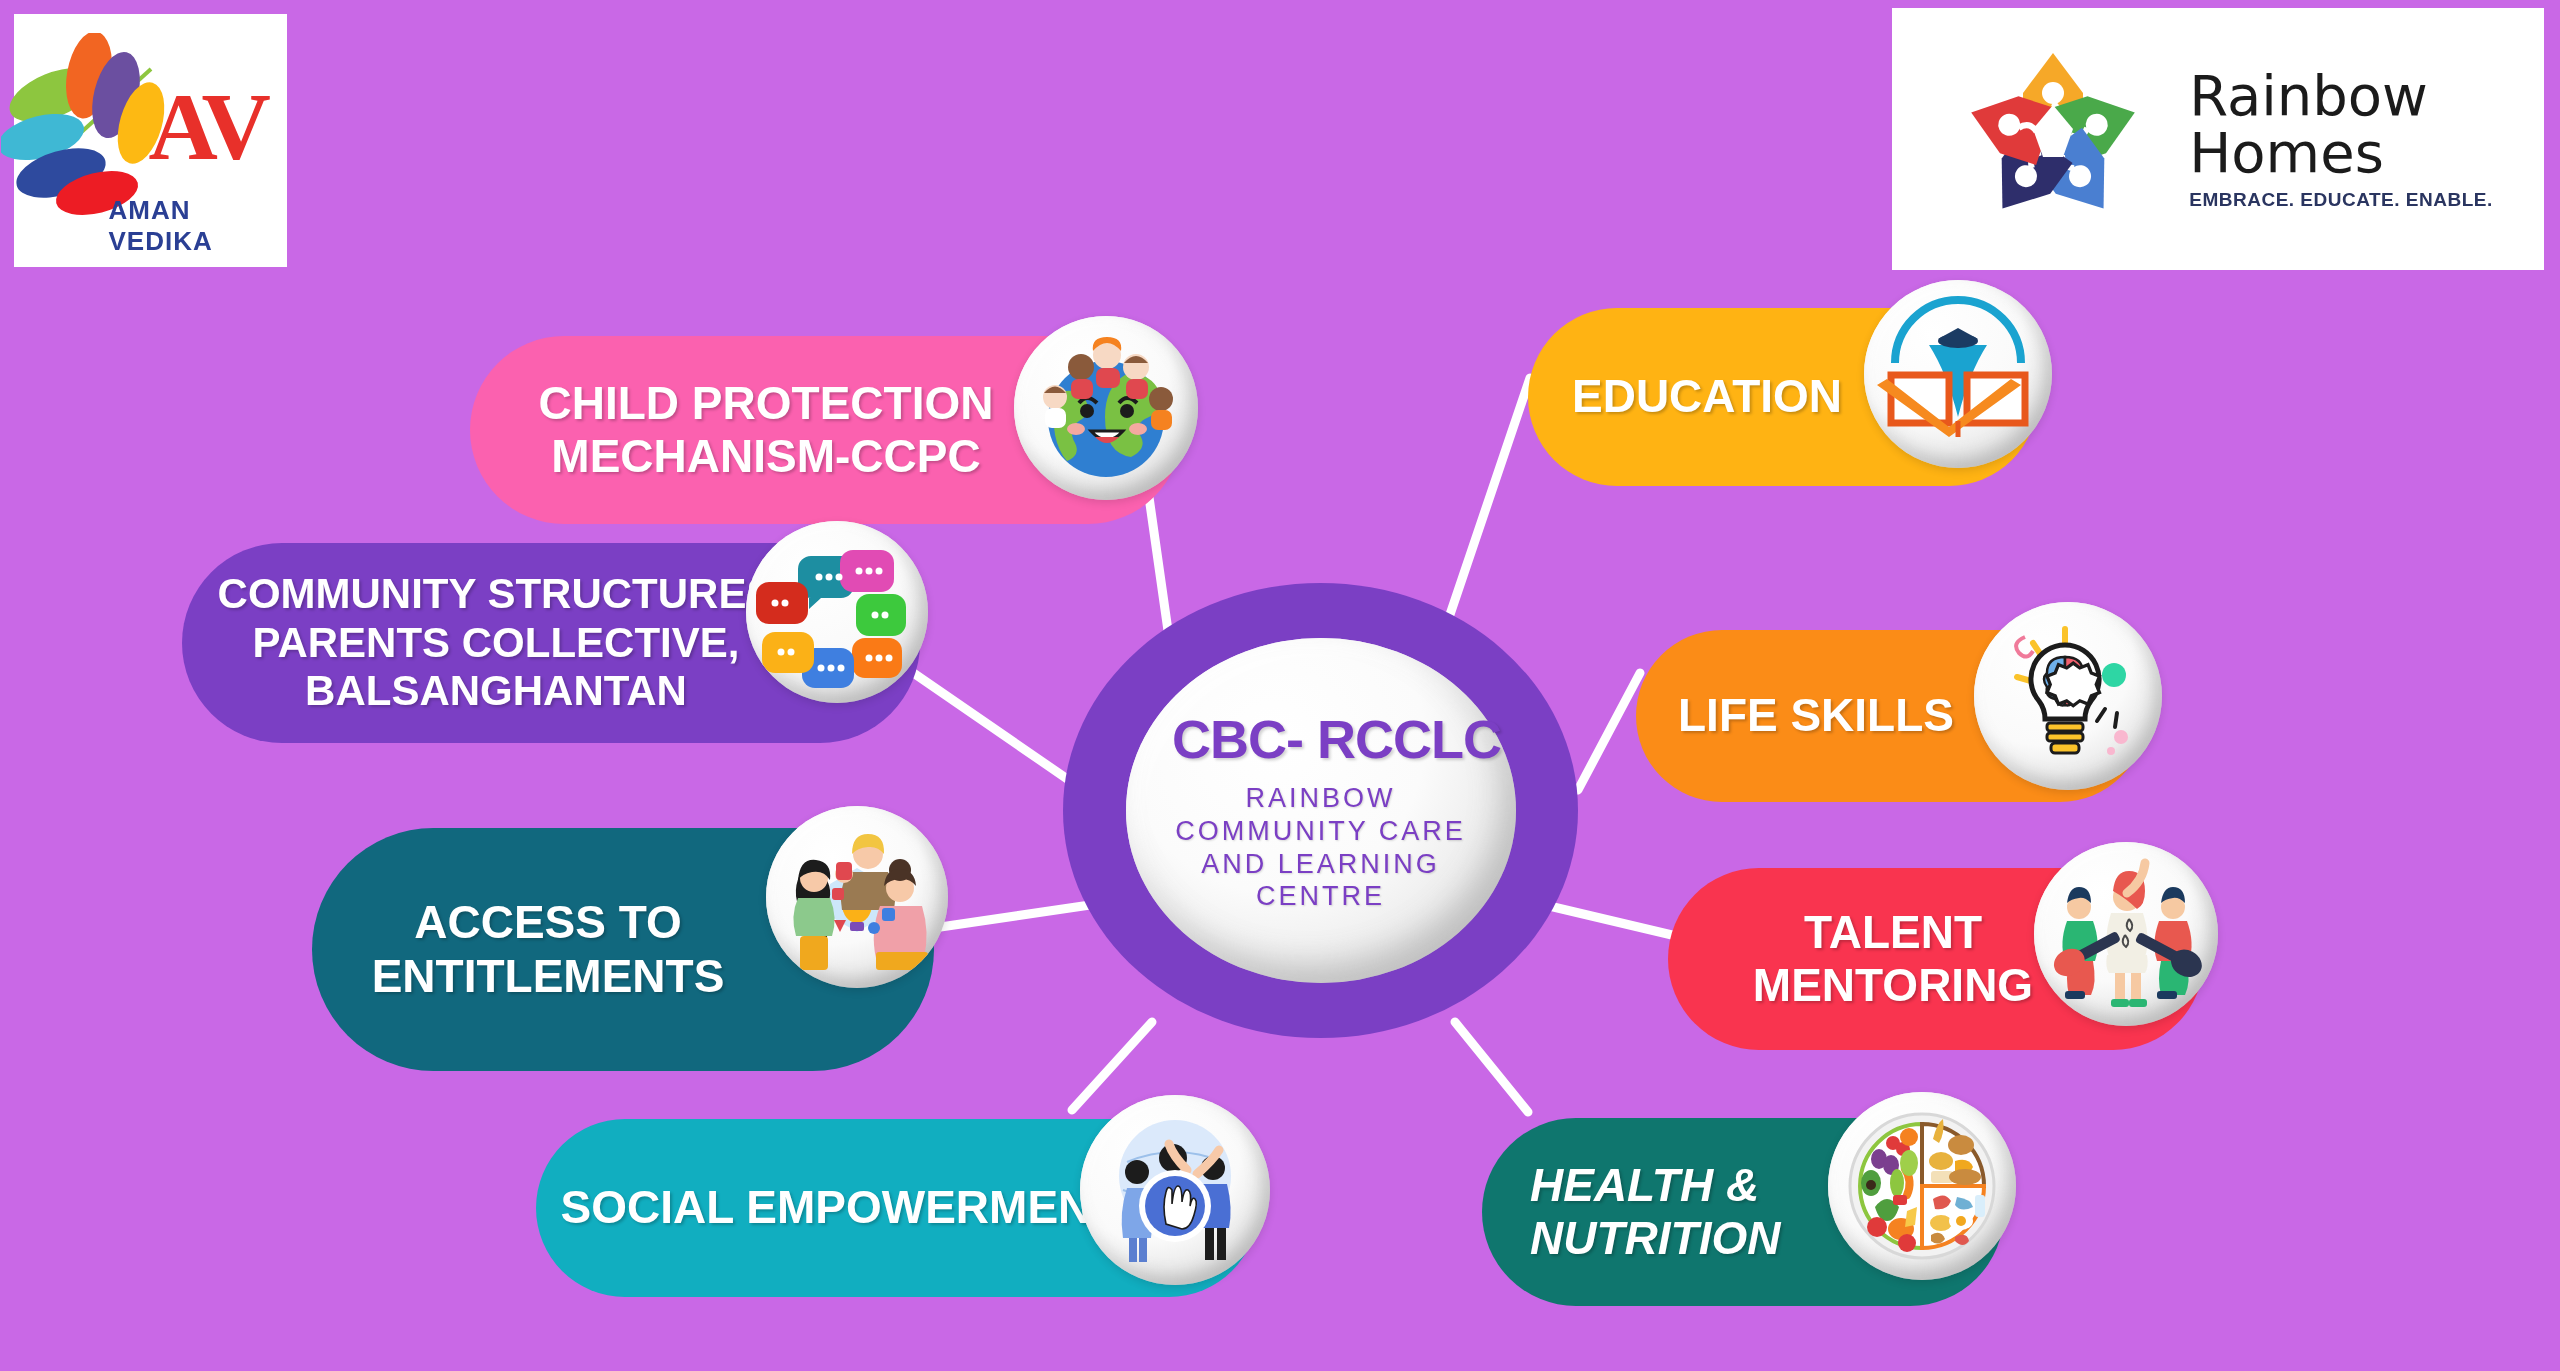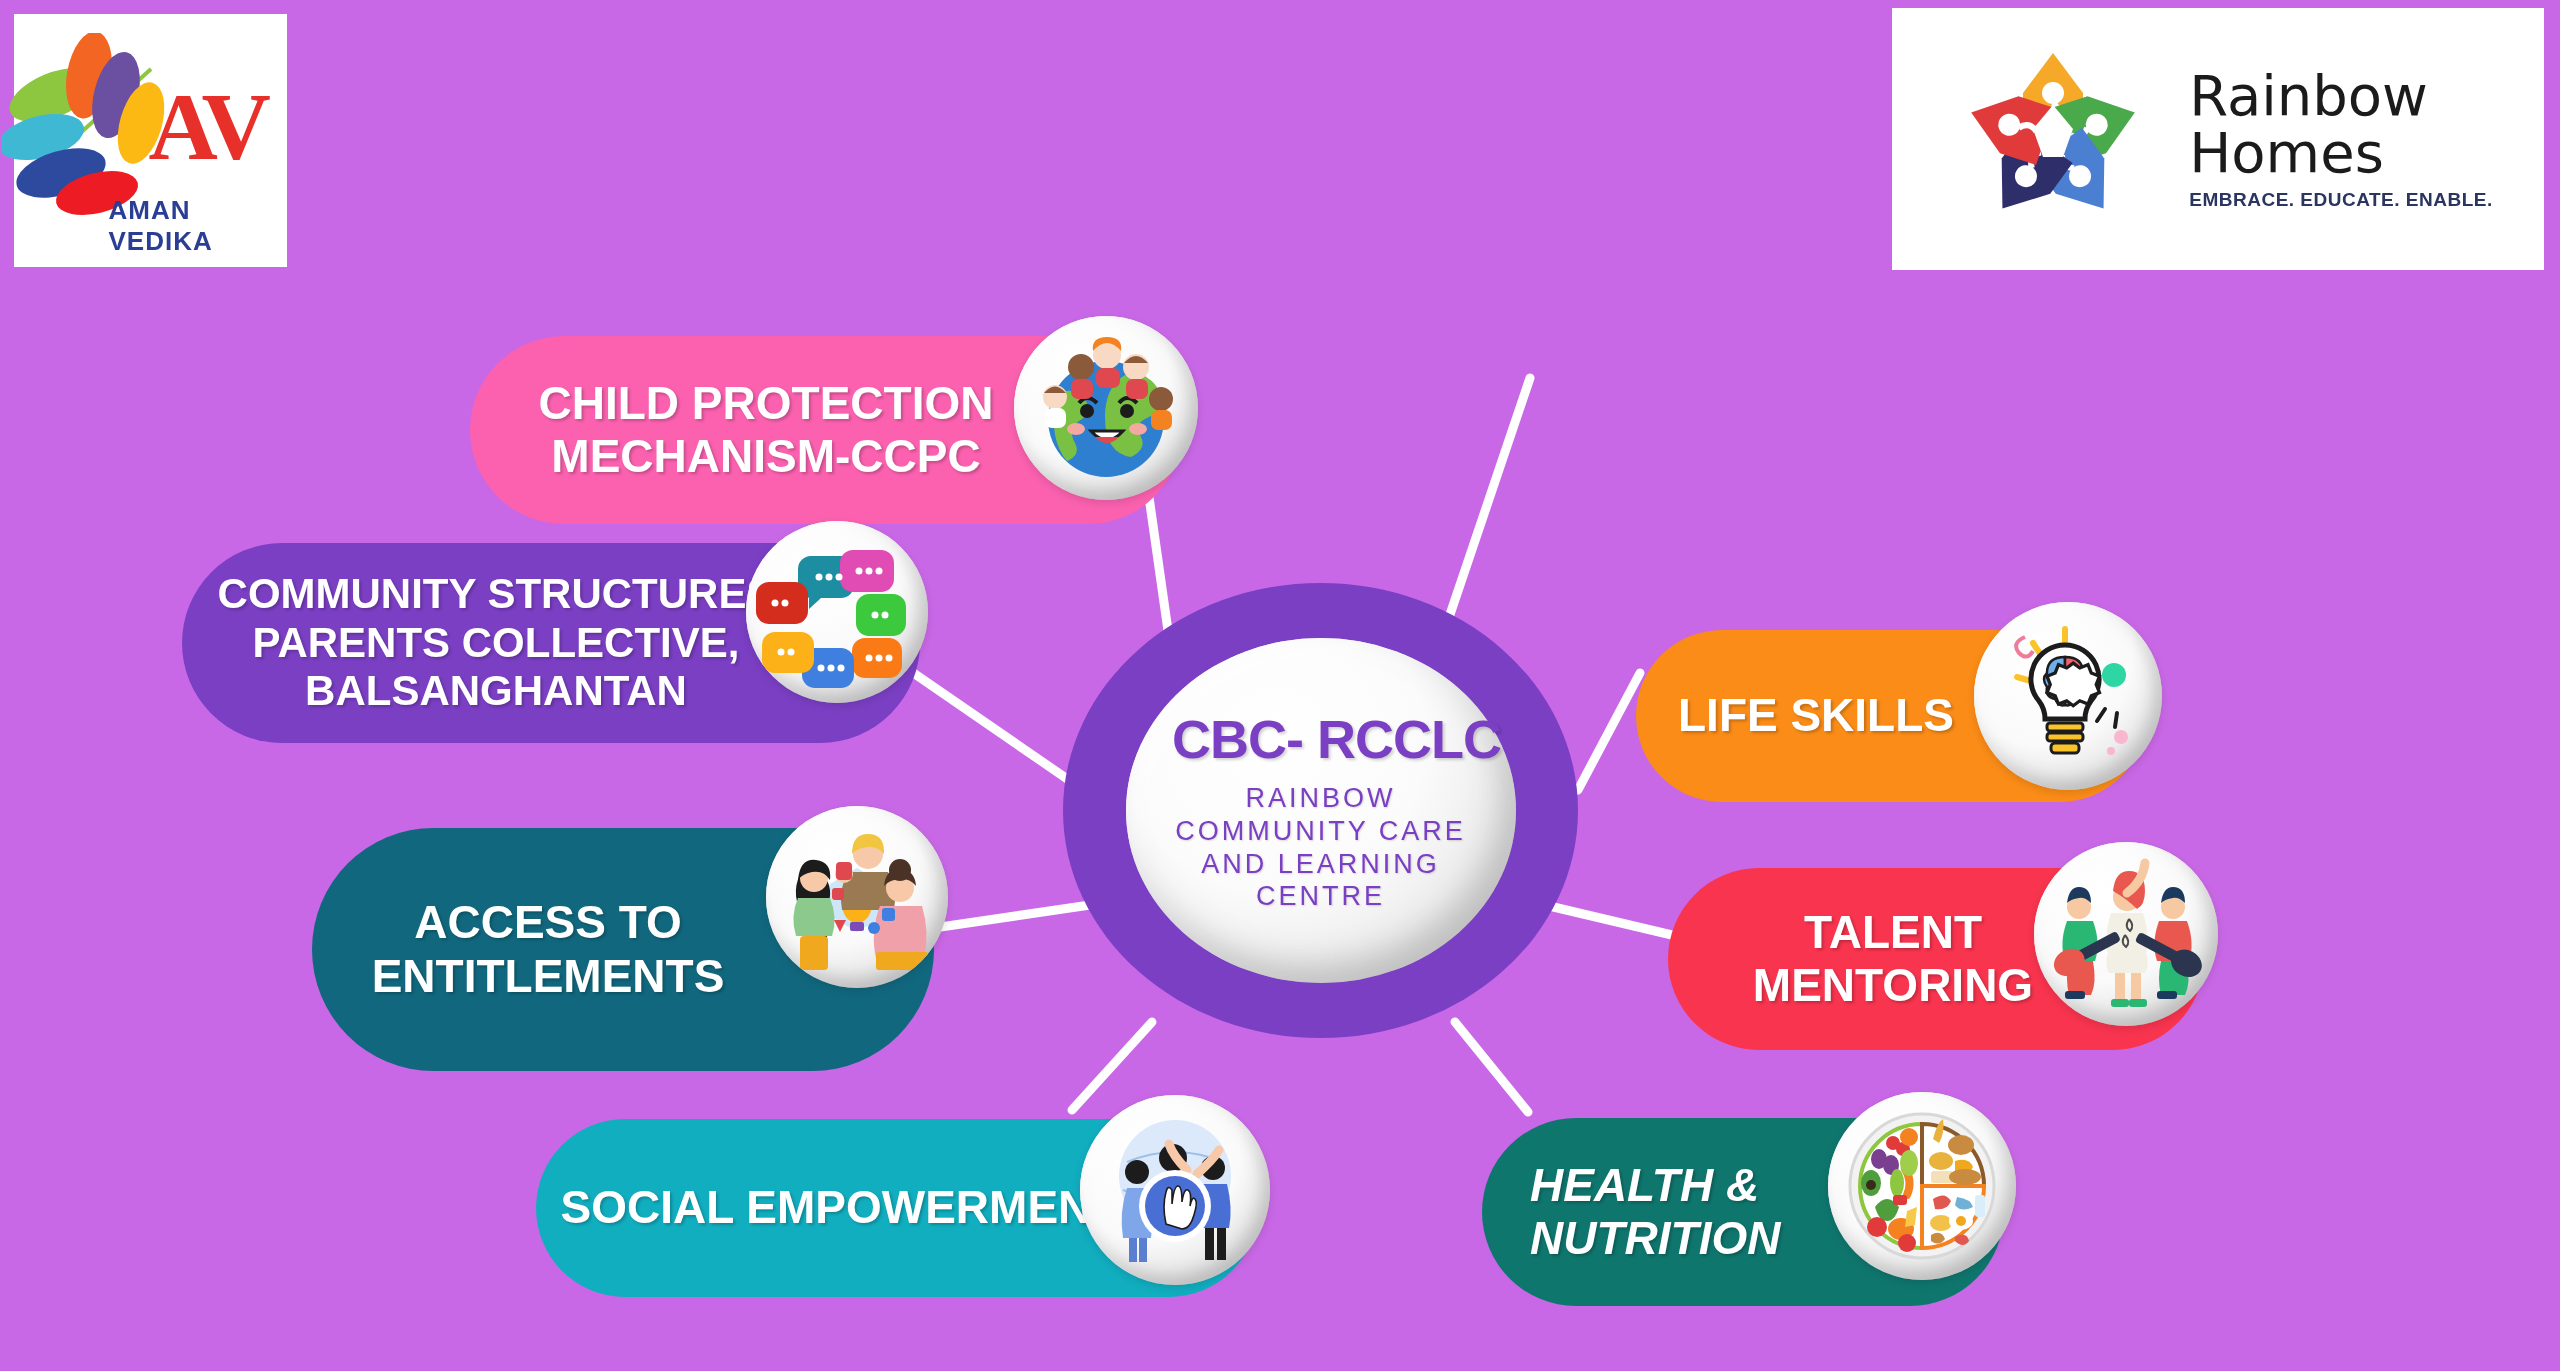--- a/index.html
+++ b/index.html
@@ -346,20 +346,35 @@
           <path d="M110 72 q16 -14 22 -24" stroke="#f7c9a8" stroke-width="9" fill="none" stroke-linecap="round"></path>
           <path d="M100 68 q-14 -14 -18 -26" stroke="#f7c9a8" stroke-width="9" fill="none" stroke-linecap="round"></path>
         </g>
         <circle cx="88" cy="104" r="36" fill="#ffffff"></circle>
         <circle cx="88" cy="104" r="30" fill="#4a6fd4"></circle>
         <path d="M79 122 q-4 -18 0 -32 q2 -8 6 -2 v14 q2 -18 6 -18 q4 0 4 16 q2 -14 6 -12 q4 2 2 16 q2 -10 5 -7 q3 3 -1 16 q-4 14 -12 14 z" fill="#ffffff" stroke="#1c1c1c" stroke-width="1.6"></path>
       </svg>
     </div>
   </div>
 
+  <div class="pill" id="pill-education" style="background:#ffb313; padding-left:44px;">
+    <div class="label" style="font-size:46px; width:300px; text-align:left;">EDUCATION</div>
+    <div class="badge" style="right:-14px; top:-28px; width:188px; height:188px;">
+      <svg width="174" height="174" viewBox="0 0 174 174">
+        <path d="M24 76 a63 63 0 0 1 126 0" stroke="#1aa3d0" stroke-width="8" fill="none"></path>
+        <path d="M58 58 q18 28 29 72 q11 -44 29 -72" fill="#1aa3d0"></path>
+        <ellipse cx="87" cy="54" rx="20" ry="7" fill="#1b3b63"></ellipse>
+        <path d="M67 52 l20 -11 l20 11 l-20 9 z" fill="#1b3b63"></path>
+        <path d="M20 88 h58 v48 h-58z" fill="#ffffff" stroke="#e8581c" stroke-width="7"></path>
+        <path d="M96 88 h58 v48 h-58z" fill="#ffffff" stroke="#e8581c" stroke-width="7"></path>
+        <path d="M16 92 l62 48 l62 -48 l10 6 l-72 52 l-72 -52z" fill="#f68a1f"></path>
+        <path d="M87 134 v16" stroke="#e8581c" stroke-width="5"></path>
+      </svg>
+    </div>
+  </div>
 
   <div class="pill" id="pill-lifeskills" style="background:#fb8c17; padding-left:42px;">
     <div class="label" style="font-size:46px; width:300px; text-align:left;">LIFE SKILLS</div>
     <div class="badge" style="right:-16px; top:-28px; width:188px; height:188px;">
       <svg width="174" height="174" viewBox="0 0 174 174">
         <g stroke="#fbc32a" stroke-width="6" stroke-linecap="round">
           <line x1="84" y1="20" x2="84" y2="34"></line>
           <line x1="52" y1="34" x2="60" y2="46"></line>
           <line x1="36" y1="68" x2="50" y2="72"></line>
         </g>

